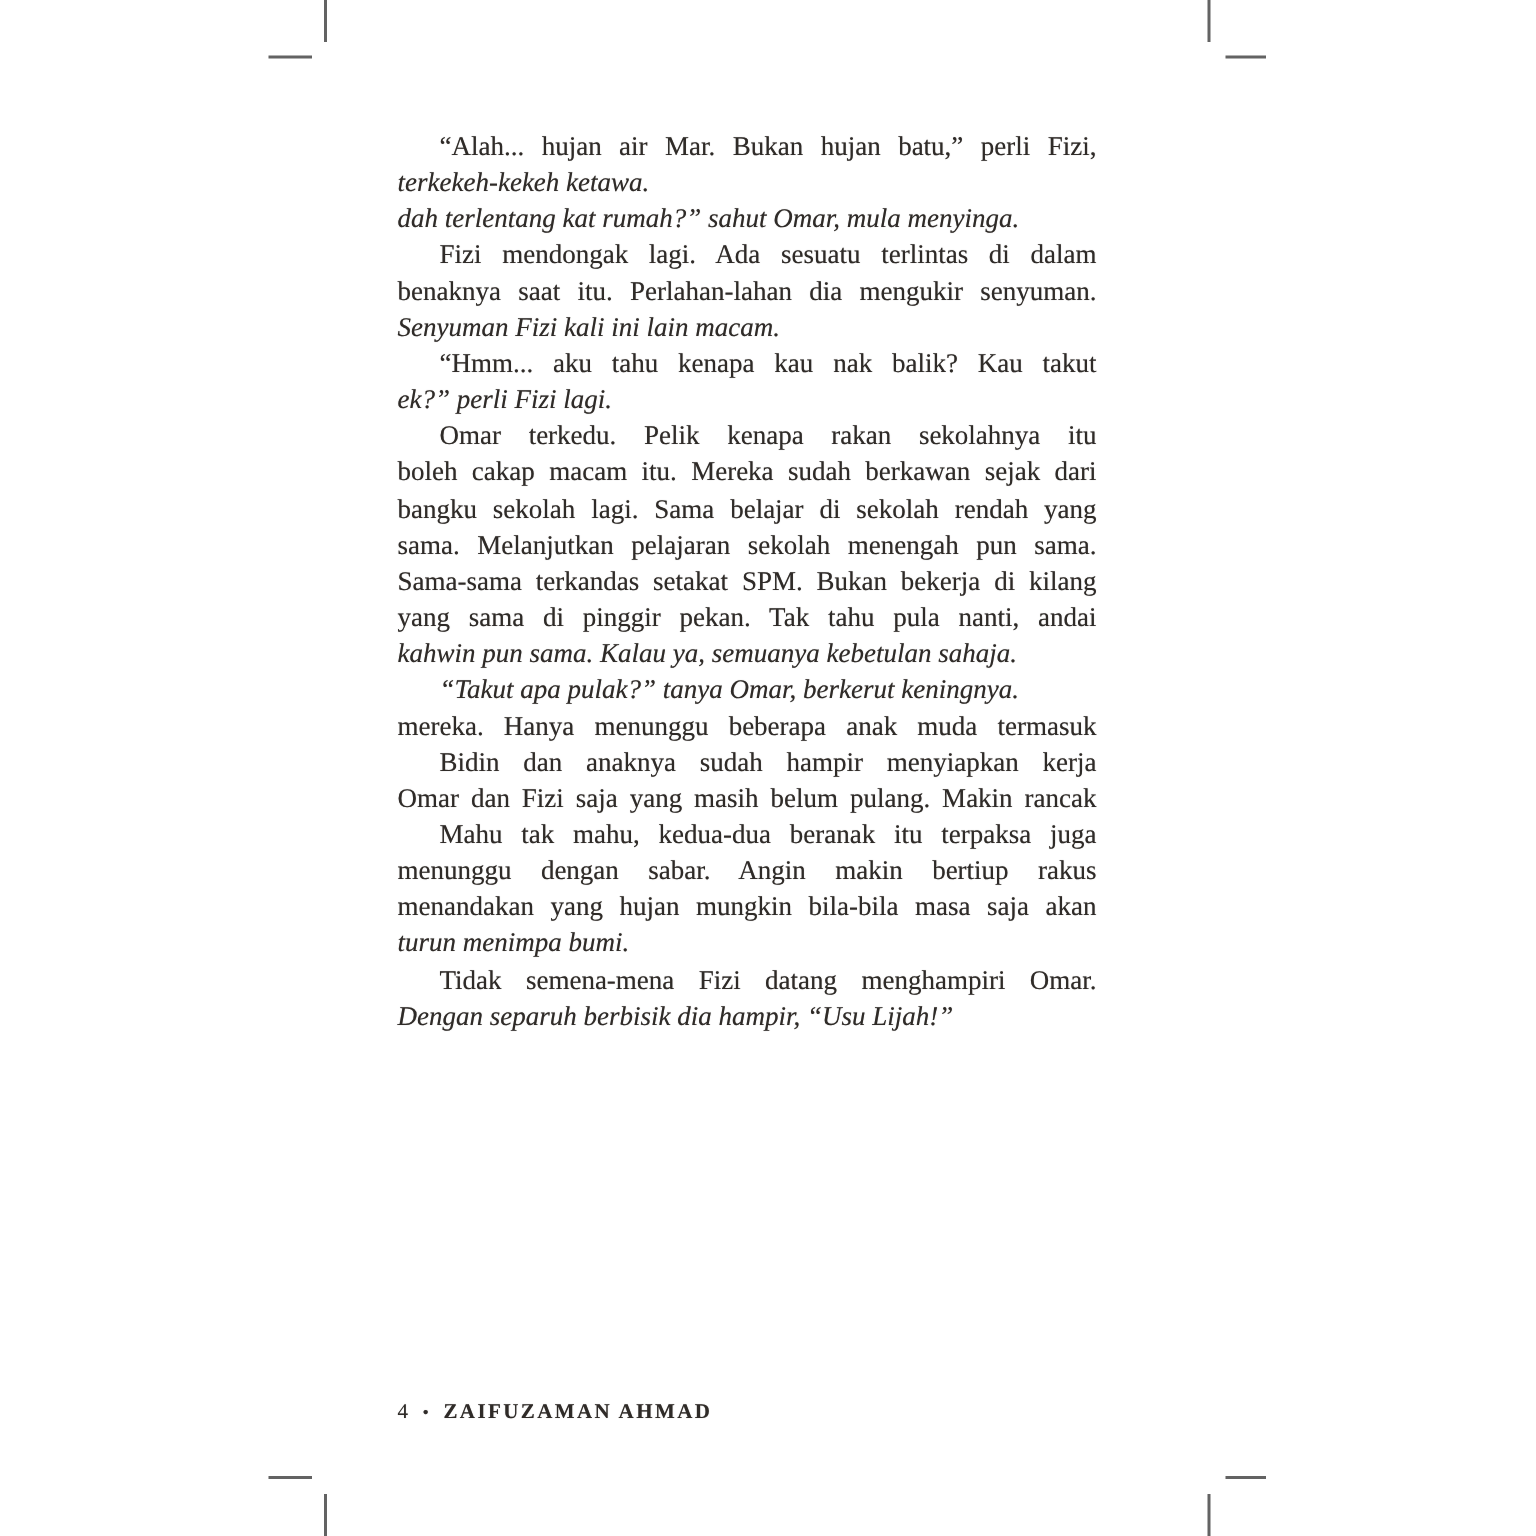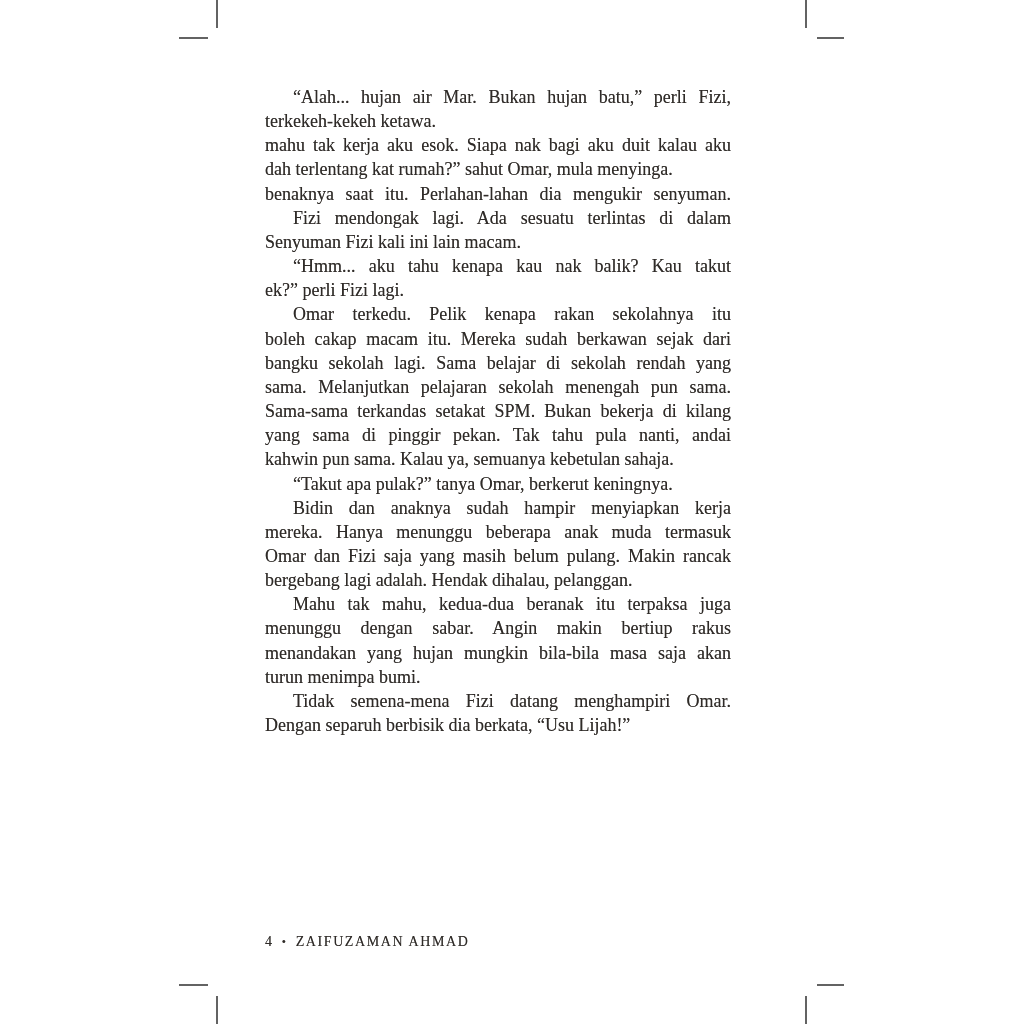--- a/index.html
+++ b/index.html
@@ -15,31 +15,31 @@
   .crop.h { height:2px; }
   .text-block {
     position:absolute;
     left:265px; top:85px; width:466px;
     color:var(--text,#2f2b28);
     font-size:18px;
     line-height:24.15px;
     text-shadow:0 0 0.5px rgba(47,43,40,0.55);
   }
   .line { text-align:justify; text-align-last:justify; }
-  .line.last { text-align-last:left; }
+  .line.last { text-align-last:left;font-style:italic; }
   .line.first { text-indent:28px; }
   .footer {
     position:absolute;
     left:265px; top:934px;
     color:var(--text,#2f2b28);
     font-size:14px;
     letter-spacing:0.6px;
     text-shadow:0 0 0.5px rgba(47,43,40,0.5);
   }
-  .footer .author { letter-spacing:1.6px; }
+  .footer .author { letter-spacing:1.6px;font-weight:bold; }
   .footer .bullet { font-size:12px; padding:0 5px; }
 </style>
 </head>
 <body>
 
 <div class="page" style="--text: #2f2b28; --crop: #636363; --bg: #ffffff;">
 
   <div class="crop v" style="left:216px; top:0;      height:28px;"></div>
   <div class="crop h" style="left:179px; top:37px;   width:29px;"></div>
   <div class="crop v" style="left:805px; top:0;      height:28px;"></div>
@@ -48,59 +48,57 @@
   <div class="crop v" style="left:216px; top:996px;  height:28px;"></div>
   <div class="crop h" style="left:817px; top:984px; width:27px;"></div>
   <div class="crop v" style="left:805px; top:996px;  height:28px;"></div>
 
   <div class="text-block">
       <div class="para">
         <div class="line first">“Alah... hujan air Mar. Bukan hujan batu,” perli Fizi,</div>
         <div class="line last">terkekeh-kekeh ketawa.</div>
       </div>
       <div class="para">
-        <div class="line">mahu tak kerja aku esok. Siapa nak bagi aku duit kalau aku</div>
         <div class="line last">dah terlentang kat rumah?” sahut Omar, mula menyinga.</div>
       </div>
       <div class="para">
+        <div class="line first">Fizi mendongak lagi. Ada sesuatu terlintas di dalam</div>
         <div class="line">benaknya saat itu. Perlahan-lahan dia mengukir senyuman.</div>
-        <div class="line first">Fizi mendongak lagi. Ada sesuatu terlintas di dalam</div>
         <div class="line last">Senyuman Fizi kali ini lain macam.</div>
       </div>
       <div class="para">
         <div class="line first">“Hmm... aku tahu kenapa kau nak balik? Kau takut</div>
         <div class="line last">ek?” perli Fizi lagi.</div>
       </div>
       <div class="para">
         <div class="line first">Omar terkedu. Pelik kenapa rakan sekolahnya itu</div>
         <div class="line">boleh cakap macam itu. Mereka sudah berkawan sejak dari</div>
         <div class="line">bangku sekolah lagi. Sama belajar di sekolah rendah yang</div>
         <div class="line">sama. Melanjutkan pelajaran sekolah menengah pun sama.</div>
         <div class="line">Sama-sama terkandas setakat SPM. Bukan bekerja di kilang</div>
         <div class="line">yang sama di pinggir pekan. Tak tahu pula nanti, andai</div>
         <div class="line last">kahwin pun sama. Kalau ya, semuanya kebetulan sahaja.</div>
       </div>
       <div class="para">
         <div class="line first last">“Takut apa pulak?” tanya Omar, berkerut keningnya.</div>
       </div>
       <div class="para">
+        <div class="line">mereka. Hanya menunggu beberapa anak muda termasuk</div>
         <div class="line first">Bidin dan anaknya sudah hampir menyiapkan kerja</div>
-        <div class="line">mereka. Hanya menunggu beberapa anak muda termasuk</div>
         <div class="line">Omar dan Fizi saja yang masih belum pulang. Makin rancak</div>
-        <div class="line last">bergebang lagi adalah. Hendak dihalau, pelanggan.</div>
       </div>
       <div class="para">
         <div class="line first">Mahu tak mahu, kedua-dua beranak itu terpaksa juga</div>
         <div class="line">menunggu dengan sabar. Angin makin bertiup rakus</div>
         <div class="line">menandakan yang hujan mungkin bila-bila masa saja akan</div>
         <div class="line last">turun menimpa bumi.</div>
       </div>
       <div class="para">
         <div class="line first">Tidak semena-mena Fizi datang menghampiri Omar.</div>
-        <div class="line last">Dengan separuh berbisik dia berkata, “Usu Lijah!”</div>
+        <div class="line last">Dengan separuh berbisik dia hampir, “Usu Lijah!”</div>
       </div>
     </div>
 
   <div class="footer">
     <span>4</span>
     <span class="bullet">•</span>
     <span class="author">ZAIFUZAMAN AHMAD</span>
   </div>
 
 </div>

